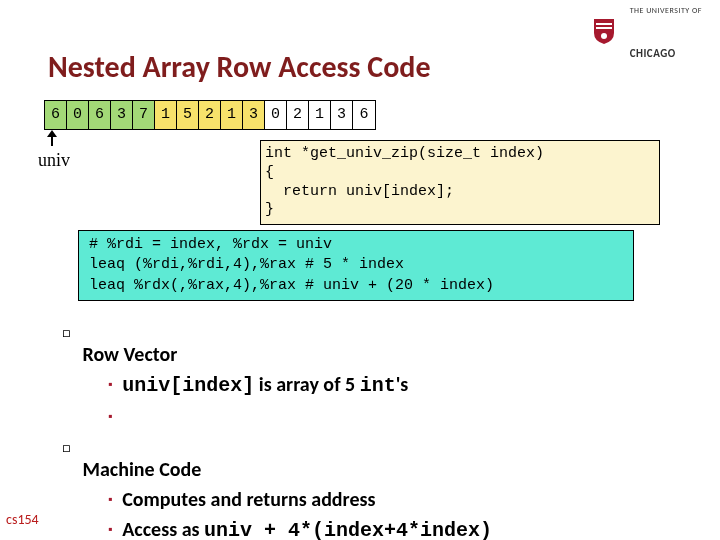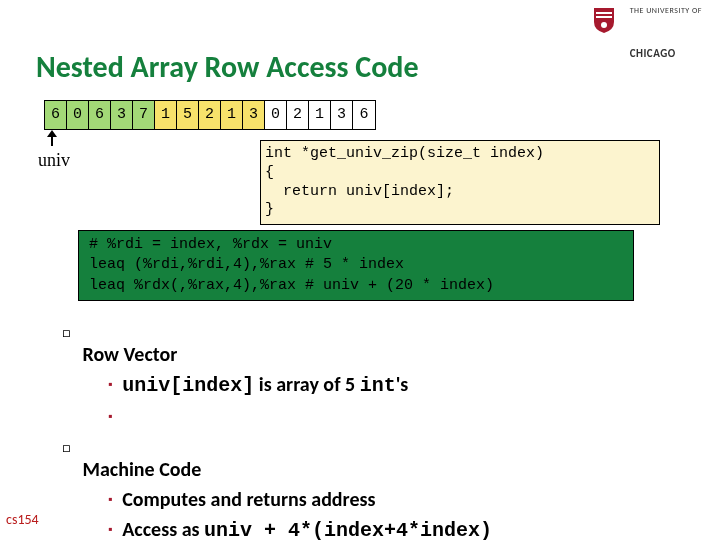--- a/index.html
+++ b/index.html
@@ -9,40 +9,41 @@
     font-family: Calibri, Arial, sans-serif;
     background: #fff;
     position: relative;
     overflow: hidden;
   }
   .logo-area {
     position: absolute;
     top: 6px;
     right: 18px;
     display: flex;
+    align-items: center;
     gap: 14px;
   }
   .logo-shield {
     width: 24px;
     height: 28px;
   }
   .logo-text {
     font-size: 9px;
     line-height: 1.1;
     color: #333;
   }
   .logo-text .line1 { letter-spacing: 0.5px; font-size:8px;}
   .logo-text .line2 { font-weight: 700; font-size: 11px; letter-spacing: 0.5px; margin-top: 33px;}
   .title {
     position: absolute;
     top: 48px;
-    left: 36px;
+    left: 48px;
     font-size: 30px;
     font-weight: 700;
-    color: #15803d;
+    color: #7f1d1d;
   }
   .cells-row {
     position: absolute;
     top: 100px;
     left: 44px;
     display: flex;
     border: 1px solid #000;
   }
   .cell {
     width: 22px;
@@ -102,21 +103,21 @@
     font-family: "Courier New", monospace;
     font-size: 15px;
     line-height: 1.25;
     white-space: pre;
   }
   .codebox-asm {
     position: absolute;
     top: 230px;
     left: 78px;
     width: 556px;
-    background: #15803d;
+    background: #5eead4;
     border: 1px solid #000;
     padding: 4px 10px;
     font-family: "Courier New", monospace;
     font-size: 15px;
     line-height: 1.35;
     white-space: pre;
   }
   .bullets {
     position: absolute;
     top: 316px;

